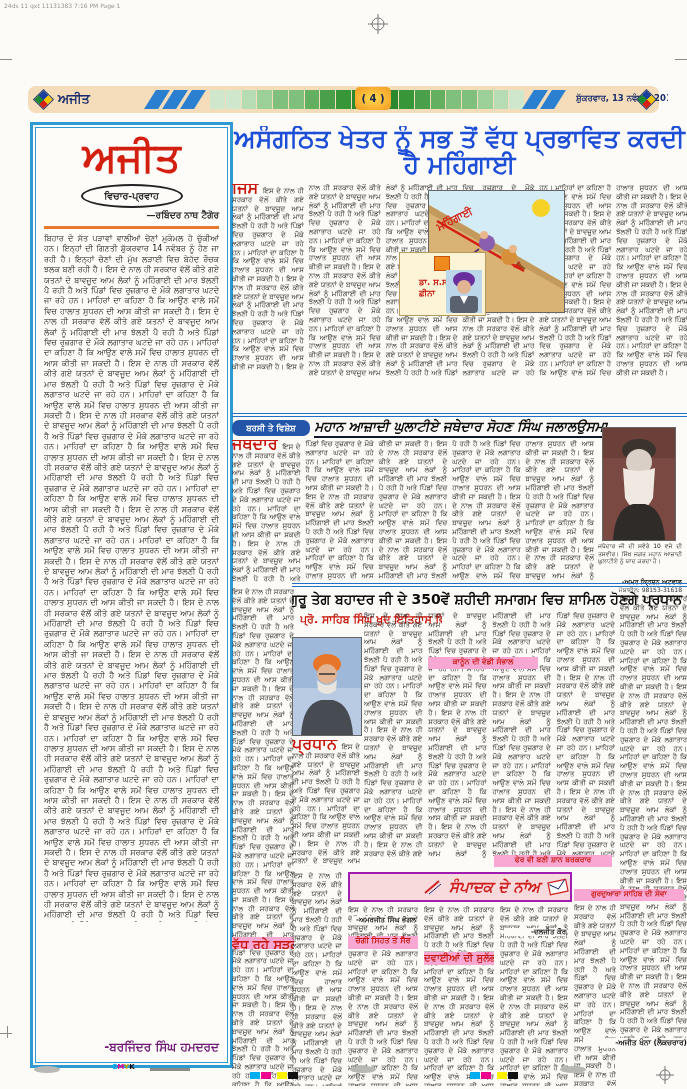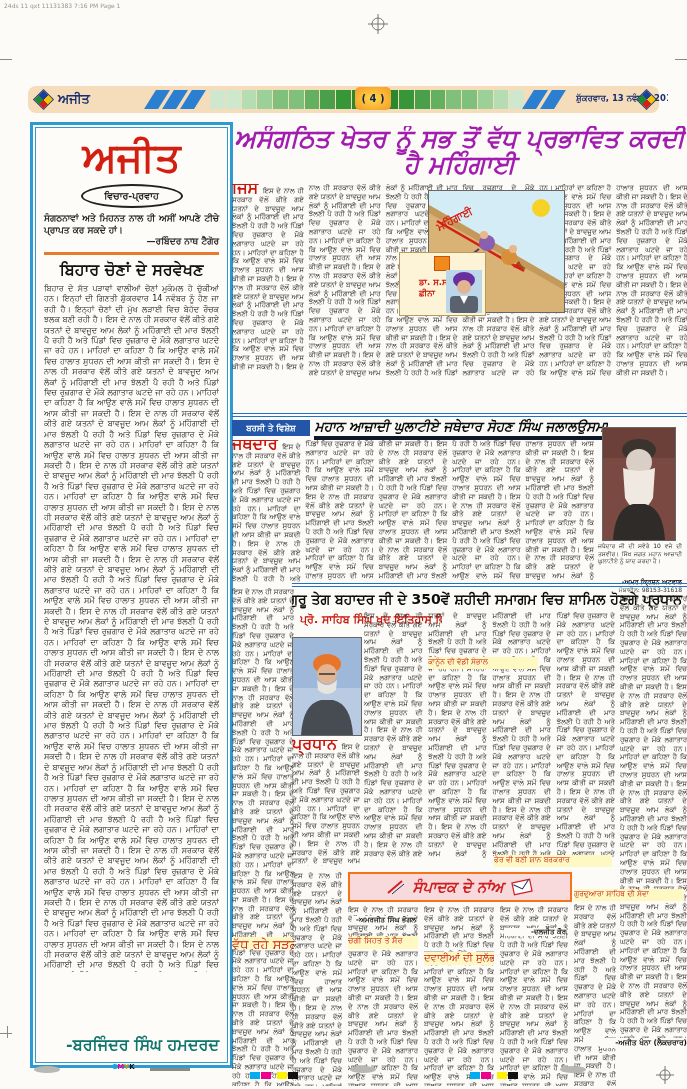--- a/index.html
+++ b/index.html
@@ -1,21 +1,21 @@
 <!DOCTYPE html>
 <html><head>
 <meta charset="utf-8">
 <style>
   html,body{margin:0;padding:0;background:#ddd;}
   .page{position:relative;width:687px;height:1089px;margin:0 auto;background:#fcfbf7;
         font-family:"DejaVu Sans",sans-serif;overflow:hidden;}
   .abs{position:absolute;}
   .greek{text-align:justify;color:#23201d;overflow:hidden;word-break:break-word;}
   .lead{color:#c8170d;font-weight:bold;font-size:16px;padding-right:2px;}
-  .redhead{color:#c8170d;font-weight:normal;background:#fef9c3;text-align:left;
+  .redhead{color:#c8170d;font-weight:bold;background:#f9a8d4;text-align:center;
            overflow:hidden;white-space:nowrap;}
   .sig{font-weight:bold;color:#101010;background:#fcfbf7;text-align:right;
        overflow:hidden;white-space:nowrap;}
   .cropline{background:#8a8a86;}
   .diamond{width:13px;height:13px;transform:rotate(45deg);
            background:conic-gradient(#f5c400 0 25%,#d42015 0 50%,#1d8a33 0 75%,#1b3f9e 0 100%);
            outline:1px solid #27406e;}
   .stripe{width:14px;height:19px;background:#2b7fd0;transform:skewX(-32deg);display:inline-block;margin-right:4px;}
   .cmyk-sw{width:10px;height:7px;display:inline-block;margin-right:1px;}
   .oval{background:#b8b8b4;border-radius:50%;}
@@ -78,33 +78,31 @@
     </div>
     <div class="abs" style="left:548px;top:7px;width:92px;font-size:8.5px;font-weight:bold;color:#1a2f6e;white-space:nowrap;overflow:hidden;">ਸ਼ੁੱਕਰਵਾਰ, 13 ਨਵੰਬਰ, 2015</div>
     <div class="diamond abs" style="left:612px;top:7px;"></div>
   </div>
 
   <div class="abs" style="left:30px;top:122px;width:197px;height:940px;border:3px solid #2d9ad2;background:#fdfcf8;">
     <div class="abs" style="left:2px;top:2px;right:2px;bottom:2px;border:1px solid #2d9ad2;padding:6px 8px;box-sizing:border-box;">
       <div style="text-align:center;font-family:'DejaVu Serif',serif;font-weight:bold;font-size:40px;line-height:46px;color:#d21f10;">ਅਜੀਤ</div>
       <div style="width:98px;height:20px;margin:4px auto 2px;border:2px solid #222;border-radius:50%;
                   display:flex;align-items:center;justify-content:center;font-size:9.5px;font-weight:bold;color:#111;">ਵਿਚਾਰ-ਪ੍ਰਵਾਹ</div>
-      <div style="font-size:9px;line-height:12px;font-weight:bold;text-align:justify;margin-top:4px;color:#222;">ਸੰਗਠਨਾਵਾਂ ਅਤੇ ਮਿਹਨਤ ਨਾਲ ਹੀ ਅਸੀਂ ਆਪਣੇ ਟੀਚੇ ਪ੍ਰਾਪਤ ਕਰ ਸਕਦੇ ਹਾਂ।</div>
       <div style="font-size:9px;font-weight:bold;text-align:right;color:#222;">—ਰਬਿੰਦਰ ਨਾਥ ਟੈਗੋਰ</div>
       <div style="height:3px;background:#e87a2e;margin:5px 0;"></div>
-      <div style="text-align:center;font-size:16px;font-weight:bold;color:#111;margin:2px 0 5px;">ਬਿਹਾਰ ਚੋਣਾਂ ਦੇ ਸਰਵੇਖਣ</div>
       <div class="greek" style="font-size:8px;line-height:10.4px;height:688px;">
         <span>ਬਿਹਾਰ ਦੇ ਸੱਤ ਪੜਾਵਾਂ ਵਾਲੀਆਂ ਚੋਣਾਂ ਮੁਕੰਮਲ ਹੋ ਚੁੱਕੀਆਂ ਹਨ। ਇਨ੍ਹਾਂ ਦੀ ਗਿਣਤੀ ਸ਼ੁੱਕਰਵਾਰ 14 ਨਵੰਬਰ ਨੂੰ ਹੋਣ ਜਾ ਰਹੀ ਹੈ। ਇਨ੍ਹਾਂ ਚੋਣਾਂ ਦੀ ਮੁੱਖ ਲੜਾਈ ਵਿਚ ਬੇਹੱਦ ਰੌਚਕ ਝਲਕ ਬਣੀ ਰਹੀ ਹੈ। </span><span>ਇਸ ਦੇ ਨਾਲ ਹੀ ਸਰਕਾਰ ਵੱਲੋਂ ਕੀਤੇ ਗਏ ਯਤਨਾਂ ਦੇ ਬਾਵਜੂਦ ਆਮ ਲੋਕਾਂ ਨੂੰ ਮਹਿੰਗਾਈ ਦੀ ਮਾਰ ਝੱਲਣੀ ਪੈ ਰਹੀ ਹੈ ਅਤੇ ਪਿੰਡਾਂ ਵਿਚ ਰੁਜ਼ਗਾਰ ਦੇ ਮੌਕੇ ਲਗਾਤਾਰ ਘਟਦੇ ਜਾ ਰਹੇ ਹਨ। ਮਾਹਿਰਾਂ ਦਾ ਕਹਿਣਾ ਹੈ ਕਿ ਆਉਣ ਵਾਲੇ ਸਮੇਂ ਵਿਚ ਹਾਲਾਤ ਸੁਧਰਨ ਦੀ ਆਸ ਕੀਤੀ ਜਾ ਸਕਦੀ ਹੈ। ਇਸ ਦੇ ਨਾਲ ਹੀ ਸਰਕਾਰ ਵੱਲੋਂ ਕੀਤੇ ਗਏ ਯਤਨਾਂ ਦੇ ਬਾਵਜੂਦ ਆਮ ਲੋਕਾਂ ਨੂੰ ਮਹਿੰਗਾਈ ਦੀ ਮਾਰ ਝੱਲਣੀ ਪੈ ਰਹੀ ਹੈ ਅਤੇ ਪਿੰਡਾਂ ਵਿਚ ਰੁਜ਼ਗਾਰ ਦੇ ਮੌਕੇ ਲਗਾਤਾਰ ਘਟਦੇ ਜਾ ਰਹੇ ਹਨ। ਮਾਹਿਰਾਂ ਦਾ ਕਹਿਣਾ ਹੈ ਕਿ ਆਉਣ ਵਾਲੇ ਸਮੇਂ ਵਿਚ ਹਾਲਾਤ ਸੁਧਰਨ ਦੀ ਆਸ ਕੀਤੀ ਜਾ ਸਕਦੀ ਹੈ। ਇਸ ਦੇ ਨਾਲ ਹੀ ਸਰਕਾਰ ਵੱਲੋਂ ਕੀਤੇ ਗਏ ਯਤਨਾਂ ਦੇ ਬਾਵਜੂਦ ਆਮ ਲੋਕਾਂ ਨੂੰ ਮਹਿੰਗਾਈ ਦੀ ਮਾਰ ਝੱਲਣੀ ਪੈ ਰਹੀ ਹੈ ਅਤੇ ਪਿੰਡਾਂ ਵਿਚ ਰੁਜ਼ਗਾਰ ਦੇ ਮੌਕੇ ਲਗਾਤਾਰ ਘਟਦੇ ਜਾ ਰਹੇ ਹਨ। ਮਾਹਿਰਾਂ ਦਾ ਕਹਿਣਾ ਹੈ ਕਿ ਆਉਣ ਵਾਲੇ ਸਮੇਂ ਵਿਚ ਹਾਲਾਤ ਸੁਧਰਨ ਦੀ ਆਸ ਕੀਤੀ ਜਾ ਸਕਦੀ ਹੈ। ਇਸ ਦੇ ਨਾਲ ਹੀ ਸਰਕਾਰ ਵੱਲੋਂ ਕੀਤੇ ਗਏ ਯਤਨਾਂ ਦੇ ਬਾਵਜੂਦ ਆਮ ਲੋਕਾਂ ਨੂੰ ਮਹਿੰਗਾਈ ਦੀ ਮਾਰ ਝੱਲਣੀ ਪੈ ਰਹੀ ਹੈ ਅਤੇ ਪਿੰਡਾਂ ਵਿਚ ਰੁਜ਼ਗਾਰ ਦੇ ਮੌਕੇ ਲਗਾਤਾਰ ਘਟਦੇ ਜਾ ਰਹੇ ਹਨ। ਮਾਹਿਰਾਂ ਦਾ ਕਹਿਣਾ ਹੈ ਕਿ ਆਉਣ ਵਾਲੇ ਸਮੇਂ ਵਿਚ ਹਾਲਾਤ ਸੁਧਰਨ ਦੀ ਆਸ ਕੀਤੀ ਜਾ ਸਕਦੀ ਹੈ। ਇਸ ਦੇ ਨਾਲ ਹੀ ਸਰਕਾਰ ਵੱਲੋਂ ਕੀਤੇ ਗਏ ਯਤਨਾਂ ਦੇ ਬਾਵਜੂਦ ਆਮ ਲੋਕਾਂ ਨੂੰ ਮਹਿੰਗਾਈ ਦੀ ਮਾਰ ਝੱਲਣੀ ਪੈ ਰਹੀ ਹੈ ਅਤੇ ਪਿੰਡਾਂ ਵਿਚ ਰੁਜ਼ਗਾਰ ਦੇ ਮੌਕੇ ਲਗਾਤਾਰ ਘਟਦੇ ਜਾ ਰਹੇ ਹਨ। ਮਾਹਿਰਾਂ ਦਾ ਕਹਿਣਾ ਹੈ ਕਿ ਆਉਣ ਵਾਲੇ ਸਮੇਂ ਵਿਚ ਹਾਲਾਤ ਸੁਧਰਨ ਦੀ ਆਸ ਕੀਤੀ ਜਾ ਸਕਦੀ ਹੈ। ਇਸ ਦੇ ਨਾਲ ਹੀ ਸਰਕਾਰ ਵੱਲੋਂ ਕੀਤੇ ਗਏ ਯਤਨਾਂ ਦੇ ਬਾਵਜੂਦ ਆਮ ਲੋਕਾਂ ਨੂੰ ਮਹਿੰਗਾਈ ਦੀ ਮਾਰ ਝੱਲਣੀ ਪੈ ਰਹੀ ਹੈ ਅਤੇ ਪਿੰਡਾਂ ਵਿਚ ਰੁਜ਼ਗਾਰ ਦੇ ਮੌਕੇ ਲਗਾਤਾਰ ਘਟਦੇ ਜਾ ਰਹੇ ਹਨ। ਮਾਹਿਰਾਂ ਦਾ ਕਹਿਣਾ ਹੈ ਕਿ ਆਉਣ ਵਾਲੇ ਸਮੇਂ ਵਿਚ ਹਾਲਾਤ ਸੁਧਰਨ ਦੀ ਆਸ ਕੀਤੀ ਜਾ ਸਕਦੀ ਹੈ। ਇਸ ਦੇ ਨਾਲ ਹੀ ਸਰਕਾਰ ਵੱਲੋਂ ਕੀਤੇ ਗਏ ਯਤਨਾਂ ਦੇ ਬਾਵਜੂਦ ਆਮ ਲੋਕਾਂ ਨੂੰ ਮਹਿੰਗਾਈ ਦੀ ਮਾਰ ਝੱਲਣੀ ਪੈ ਰਹੀ ਹੈ ਅਤੇ ਪਿੰਡਾਂ ਵਿਚ ਰੁਜ਼ਗਾਰ ਦੇ ਮੌਕੇ ਲਗਾਤਾਰ ਘਟਦੇ ਜਾ ਰਹੇ ਹਨ। ਮਾਹਿਰਾਂ ਦਾ ਕਹਿਣਾ ਹੈ ਕਿ ਆਉਣ ਵਾਲੇ ਸਮੇਂ ਵਿਚ ਹਾਲਾਤ ਸੁਧਰਨ ਦੀ ਆਸ ਕੀਤੀ ਜਾ ਸਕਦੀ ਹੈ। ਇਸ ਦੇ ਨਾਲ ਹੀ ਸਰਕਾਰ ਵੱਲੋਂ ਕੀਤੇ ਗਏ ਯਤਨਾਂ ਦੇ ਬਾਵਜੂਦ ਆਮ ਲੋਕਾਂ ਨੂੰ ਮਹਿੰਗਾਈ ਦੀ ਮਾਰ ਝੱਲਣੀ ਪੈ ਰਹੀ ਹੈ ਅਤੇ ਪਿੰਡਾਂ ਵਿਚ ਰੁਜ਼ਗਾਰ ਦੇ ਮੌਕੇ ਲਗਾਤਾਰ ਘਟਦੇ ਜਾ ਰਹੇ ਹਨ। ਮਾਹਿਰਾਂ ਦਾ ਕਹਿਣਾ ਹੈ ਕਿ ਆਉਣ ਵਾਲੇ ਸਮੇਂ ਵਿਚ ਹਾਲਾਤ ਸੁਧਰਨ ਦੀ ਆਸ ਕੀਤੀ ਜਾ ਸਕਦੀ ਹੈ। ਇਸ ਦੇ ਨਾਲ ਹੀ ਸਰਕਾਰ ਵੱਲੋਂ ਕੀਤੇ ਗਏ ਯਤਨਾਂ ਦੇ ਬਾਵਜੂਦ ਆਮ ਲੋਕਾਂ ਨੂੰ ਮਹਿੰਗਾਈ ਦੀ ਮਾਰ ਝੱਲਣੀ ਪੈ ਰਹੀ ਹੈ ਅਤੇ ਪਿੰਡਾਂ ਵਿਚ ਰੁਜ਼ਗਾਰ ਦੇ ਮੌਕੇ ਲਗਾਤਾਰ ਘਟਦੇ ਜਾ ਰਹੇ ਹਨ। ਮਾਹਿਰਾਂ ਦਾ ਕਹਿਣਾ ਹੈ ਕਿ ਆਉਣ ਵਾਲੇ ਸਮੇਂ ਵਿਚ ਹਾਲਾਤ ਸੁਧਰਨ ਦੀ ਆਸ ਕੀਤੀ ਜਾ ਸਕਦੀ ਹੈ। ਇਸ ਦੇ ਨਾਲ ਹੀ ਸਰਕਾਰ ਵੱਲੋਂ ਕੀਤੇ ਗਏ ਯਤਨਾਂ ਦੇ ਬਾਵਜੂਦ ਆਮ ਲੋਕਾਂ ਨੂੰ ਮਹਿੰਗਾਈ ਦੀ ਮਾਰ ਝੱਲਣੀ ਪੈ ਰਹੀ ਹੈ ਅਤੇ ਪਿੰਡਾਂ ਵਿਚ ਰੁਜ਼ਗਾਰ ਦੇ ਮੌਕੇ ਲਗਾਤਾਰ ਘਟਦੇ ਜਾ ਰਹੇ ਹਨ। ਮਾਹਿਰਾਂ ਦਾ ਕਹਿਣਾ ਹੈ ਕਿ ਆਉਣ ਵਾਲੇ ਸਮੇਂ ਵਿਚ ਹਾਲਾਤ ਸੁਧਰਨ ਦੀ ਆਸ ਕੀਤੀ ਜਾ ਸਕਦੀ ਹੈ। ਇਸ ਦੇ ਨਾਲ ਹੀ ਸਰਕਾਰ ਵੱਲੋਂ ਕੀਤੇ ਗਏ ਯਤਨਾਂ ਦੇ ਬਾਵਜੂਦ ਆਮ ਲੋਕਾਂ ਨੂੰ ਮਹਿੰਗਾਈ ਦੀ ਮਾਰ ਝੱਲਣੀ ਪੈ ਰਹੀ ਹੈ ਅਤੇ ਪਿੰਡਾਂ ਵਿਚ ਰੁਜ਼ਗਾਰ ਦੇ ਮੌਕੇ ਲਗਾਤਾਰ ਘਟਦੇ ਜਾ ਰਹੇ ਹਨ। ਮਾਹਿਰਾਂ ਦਾ ਕਹਿਣਾ ਹੈ ਕਿ ਆਉਣ ਵਾਲੇ ਸਮੇਂ ਵਿਚ ਹਾਲਾਤ ਸੁਧਰਨ ਦੀ ਆਸ ਕੀਤੀ ਜਾ ਸਕਦੀ ਹੈ। ਇਸ ਦੇ ਨਾਲ ਹੀ ਸਰਕਾਰ ਵੱਲੋਂ ਕੀਤੇ ਗਏ ਯਤਨਾਂ ਦੇ ਬਾਵਜੂਦ ਆਮ ਲੋਕਾਂ ਨੂੰ ਮਹਿੰਗਾਈ ਦੀ ਮਾਰ ਝੱਲਣੀ ਪੈ ਰਹੀ ਹੈ ਅਤੇ ਪਿੰਡਾਂ ਵਿਚ ਰੁਜ਼ਗਾਰ ਦੇ ਮੌਕੇ ਲਗਾਤਾਰ ਘਟਦੇ ਜਾ ਰਹੇ ਹਨ। ਮਾਹਿਰਾਂ ਦਾ ਕਹਿਣਾ ਹੈ ਕਿ ਆਉਣ ਵਾਲੇ ਸਮੇਂ ਵਿਚ ਹਾਲਾਤ ਸੁਧਰਨ ਦੀ ਆਸ ਕੀਤੀ ਜਾ ਸਕਦੀ ਹੈ। ਇਸ ਦੇ ਨਾਲ ਹੀ ਸਰਕਾਰ ਵੱਲੋਂ ਕੀਤੇ ਗਏ ਯਤਨਾਂ ਦੇ ਬਾਵਜੂਦ ਆਮ ਲੋਕਾਂ ਨੂੰ ਮਹਿੰਗਾਈ ਦੀ ਮਾਰ ਝੱਲਣੀ ਪੈ ਰਹੀ ਹੈ ਅਤੇ ਪਿੰਡਾਂ ਵਿਚ ਰੁਜ਼ਗਾਰ ਦੇ ਮੌਕੇ ਲਗਾਤਾਰ ਘਟਦੇ ਜਾ ਰਹੇ ਹਨ। ਮਾਹਿਰਾਂ ਦਾ ਕਹਿਣਾ ਹੈ ਕਿ ਆਉਣ ਵਾਲੇ ਸਮੇਂ ਵਿਚ ਹਾਲਾਤ ਸੁਧਰਨ ਦੀ ਆਸ ਕੀਤੀ ਜਾ ਸਕਦੀ ਹੈ। ਇਸ ਦੇ ਨਾਲ ਹੀ ਸਰਕਾਰ ਵੱਲੋਂ ਕੀਤੇ ਗਏ ਯਤਨਾਂ ਦੇ ਬਾਵਜੂਦ ਆਮ ਲੋਕਾਂ ਨੂੰ ਮਹਿੰਗਾਈ ਦੀ ਮਾਰ ਝੱਲਣੀ ਪੈ ਰਹੀ ਹੈ ਅਤੇ ਪਿੰਡਾਂ ਵਿਚ ਰੁਜ਼ਗਾਰ ਦੇ ਮੌਕੇ ਲਗਾਤਾਰ ਘਟਦੇ ਜਾ ਰਹੇ ਹਨ। ਮਾਹਿਰਾਂ ਦਾ ਕਹਿਣਾ ਹੈ ਕਿ ਆਉਣ ਵਾਲੇ ਸਮੇਂ ਵਿਚ ਹਾਲਾਤ ਸੁਧਰਨ ਦੀ ਆਸ ਕੀਤੀ ਜਾ ਸਕਦੀ ਹੈ। ਇਸ ਦੇ ਨਾਲ ਹੀ ਸਰਕਾਰ ਵੱਲੋਂ ਕੀਤੇ ਗਏ ਯਤਨਾਂ ਦੇ ਬਾਵਜੂਦ ਆਮ ਲੋਕਾਂ ਨੂੰ ਮਹਿੰਗਾਈ ਦੀ ਮਾਰ ਝੱਲਣੀ ਪੈ ਰਹੀ ਹੈ ਅਤੇ ਪਿੰਡਾਂ ਵਿਚ ਰੁਜ਼ਗਾਰ ਦੇ ਮੌਕੇ ਲਗਾਤਾਰ ਘਟਦੇ ਜਾ ਰਹੇ ਹਨ। ਮਾਹਿਰਾਂ ਦਾ ਕਹਿਣਾ ਹੈ ਕਿ ਆਉਣ ਵਾਲੇ ਸਮੇਂ ਵਿਚ ਹਾਲਾਤ ਸੁਧਰਨ ਦੀ ਆਸ ਕੀਤੀ ਜਾ ਸਕਦੀ ਹੈ। ਇਸ ਦੇ ਨਾਲ ਹੀ ਸਰਕਾਰ ਵੱਲੋਂ ਕੀਤੇ ਗਏ ਯਤਨਾਂ ਦੇ ਬਾਵਜੂਦ ਆਮ ਲੋਕਾਂ ਨੂੰ ਮਹਿੰਗਾਈ ਦੀ ਮਾਰ ਝੱਲਣੀ ਪੈ ਰਹੀ ਹੈ ਅਤੇ ਪਿੰਡਾਂ ਵਿਚ ਰੁਜ਼ਗਾਰ ਦੇ ਮੌਕੇ ਲਗਾਤਾਰ ਘਟਦੇ ਜਾ ਰਹੇ ਹਨ। ਮਾਹਿਰਾਂ ਦਾ ਕਹਿਣਾ ਹੈ ਕਿ ਆਉਣ ਵਾਲੇ ਸਮੇਂ ਵਿਚ ਹਾਲਾਤ ਸੁਧਰਨ ਦੀ ਆਸ ਕੀਤੀ ਜਾ ਸਕਦੀ ਹੈ। ਇਸ ਦੇ ਨਾਲ ਹੀ ਸਰਕਾਰ ਵੱਲੋਂ ਕੀਤੇ ਗਏ ਯਤਨਾਂ ਦੇ ਬਾਵਜੂਦ ਆਮ ਲੋਕਾਂ ਨੂੰ ਮਹਿੰਗਾਈ ਦੀ ਮਾਰ ਝੱਲਣੀ ਪੈ ਰਹੀ ਹੈ ਅਤੇ ਪਿੰਡਾਂ ਵਿਚ ਰੁਜ਼ਗਾਰ ਦੇ ਮੌਕੇ ਲਗਾਤਾਰ ਘਟਦੇ ਜਾ ਰਹੇ ਹਨ। ਮਾਹਿਰਾਂ ਦਾ ਕਹਿਣਾ ਹੈ ਕਿ ਆਉਣ ਵਾਲੇ ਸਮੇਂ ਵਿਚ ਹਾਲਾਤ ਸੁਧਰਨ ਦੀ ਆਸ ਕੀਤੀ ਜਾ ਸਕਦੀ ਹੈ। ਇਸ ਦੇ ਨਾਲ ਹੀ ਸਰਕਾਰ ਵੱਲੋਂ ਕੀਤੇ ਗਏ ਯਤਨਾਂ ਦੇ ਬਾਵਜੂਦ ਆਮ ਲੋਕਾਂ ਨੂੰ ਮਹਿੰਗਾਈ ਦੀ ਮਾਰ ਝੱਲਣੀ ਪੈ ਰਹੀ ਹੈ ਅਤੇ ਪਿੰਡਾਂ ਵਿਚ ਰੁਜ਼ਗਾਰ ਦੇ ਮੌਕੇ ਲਗਾਤਾਰ ਘਟਦੇ ਜਾ ਰਹੇ ਹਨ। ਮਾਹਿਰਾਂ ਦਾ ਕਹਿਣਾ ਹੈ ਕਿ ਆਉਣ ਵਾਲੇ ਸਮੇਂ ਵਿਚ ਹਾਲਾਤ ਸੁਧਰਨ ਦੀ ਆਸ ਕੀਤੀ ਜਾ ਸਕਦੀ ਹੈ। </span>
       </div>
-      <div style="position:absolute;right:8px;bottom:8px;font-size:16px;font-weight:bold;color:#0f766e;">-ਬਰਜਿੰਦਰ ਸਿੰਘ ਹਮਦਰਦ</div>
+      <div style="position:absolute;right:8px;bottom:8px;font-size:12px;font-weight:bold;color:#701a75;">-ਬਰਜਿੰਦਰ ਸਿੰਘ ਹਮਦਰਦ</div>
     </div>
   </div>
 
   <div class="abs" style="left:233px;top:126px;width:453px;height:52px;display:flex;align-items:center;justify-content:center;
-              font-size:25px;font-weight:bold;color:#a21caf;text-align:center;overflow:hidden;line-height:1.05;font-style:italic;">ਅਸੰਗਠਿਤ ਖੇਤਰ ਨੂੰ ਸਭ ਤੋਂ ਵੱਧ ਪ੍ਰਭਾਵਿਤ ਕਰਦੀ ਹੈ ਮਹਿੰਗਾਈ</div>
+              font-size:25px;font-weight:bold;color:#1d4ed8;text-align:center;overflow:hidden;line-height:1.05;">ਅਸੰਗਠਿਤ ਖੇਤਰ ਨੂੰ ਸਭ ਤੋਂ ਵੱਧ ਪ੍ਰਭਾਵਿਤ ਕਰਦੀ ਹੈ ਮਹਿੰਗਾਈ</div>
 
   <div class="abs greek" style="left:232px;top:184px;width:456px;height:228px;font-size:7px;line-height:8.8px;
               column-count:6;column-gap:5px;">
     <span class="lead">ਜਿਸ</span>
     <span>ਇਸ ਦੇ ਨਾਲ ਹੀ ਸਰਕਾਰ ਵੱਲੋਂ ਕੀਤੇ ਗਏ ਯਤਨਾਂ ਦੇ ਬਾਵਜੂਦ ਆਮ ਲੋਕਾਂ ਨੂੰ ਮਹਿੰਗਾਈ ਦੀ ਮਾਰ ਝੱਲਣੀ ਪੈ ਰਹੀ ਹੈ ਅਤੇ ਪਿੰਡਾਂ ਵਿਚ ਰੁਜ਼ਗਾਰ ਦੇ ਮੌਕੇ ਲਗਾਤਾਰ ਘਟਦੇ ਜਾ ਰਹੇ ਹਨ। ਮਾਹਿਰਾਂ ਦਾ ਕਹਿਣਾ ਹੈ ਕਿ ਆਉਣ ਵਾਲੇ ਸਮੇਂ ਵਿਚ ਹਾਲਾਤ ਸੁਧਰਨ ਦੀ ਆਸ ਕੀਤੀ ਜਾ ਸਕਦੀ ਹੈ। ਇਸ ਦੇ ਨਾਲ ਹੀ ਸਰਕਾਰ ਵੱਲੋਂ ਕੀਤੇ ਗਏ ਯਤਨਾਂ ਦੇ ਬਾਵਜੂਦ ਆਮ ਲੋਕਾਂ ਨੂੰ ਮਹਿੰਗਾਈ ਦੀ ਮਾਰ ਝੱਲਣੀ ਪੈ ਰਹੀ ਹੈ ਅਤੇ ਪਿੰਡਾਂ ਵਿਚ ਰੁਜ਼ਗਾਰ ਦੇ ਮੌਕੇ ਲਗਾਤਾਰ ਘਟਦੇ ਜਾ ਰਹੇ ਹਨ। ਮਾਹਿਰਾਂ ਦਾ ਕਹਿਣਾ ਹੈ ਕਿ ਆਉਣ ਵਾਲੇ ਸਮੇਂ ਵਿਚ ਹਾਲਾਤ ਸੁਧਰਨ ਦੀ ਆਸ ਕੀਤੀ ਜਾ ਸਕਦੀ ਹੈ। ਇਸ ਦੇ ਨਾਲ ਹੀ ਸਰਕਾਰ ਵੱਲੋਂ ਕੀਤੇ ਗਏ ਯਤਨਾਂ ਦੇ ਬਾਵਜੂਦ ਆਮ ਲੋਕਾਂ ਨੂੰ ਮਹਿੰਗਾਈ ਦੀ ਮਾਰ ਝੱਲਣੀ ਪੈ ਰਹੀ ਹੈ ਅਤੇ ਪਿੰਡਾਂ ਵਿਚ ਰੁਜ਼ਗਾਰ ਦੇ ਮੌਕੇ ਲਗਾਤਾਰ ਘਟਦੇ ਜਾ ਰਹੇ ਹਨ। ਮਾਹਿਰਾਂ ਦਾ ਕਹਿਣਾ ਹੈ ਕਿ ਆਉਣ ਵਾਲੇ ਸਮੇਂ ਵਿਚ ਹਾਲਾਤ ਸੁਧਰਨ ਦੀ ਆਸ ਕੀਤੀ ਜਾ ਸਕਦੀ ਹੈ। ਇਸ ਦੇ ਨਾਲ ਹੀ ਸਰਕਾਰ ਵੱਲੋਂ ਕੀਤੇ ਗਏ ਯਤਨਾਂ ਦੇ ਬਾਵਜੂਦ ਆਮ ਲੋਕਾਂ ਨੂੰ ਮਹਿੰਗਾਈ ਦੀ ਮਾਰ ਝੱਲਣੀ ਪੈ ਰਹੀ ਹੈ ਅਤੇ ਪਿੰਡਾਂ ਵਿਚ ਰੁਜ਼ਗਾਰ ਦੇ ਮੌਕੇ ਲਗਾਤਾਰ ਘਟਦੇ ਜਾ ਰਹੇ ਹਨ। ਮਾਹਿਰਾਂ ਦਾ ਕਹਿਣਾ ਹੈ ਕਿ ਆਉਣ ਵਾਲੇ ਸਮੇਂ ਵਿਚ ਹਾਲਾਤ ਸੁਧਰਨ ਦੀ ਆਸ ਕੀਤੀ ਜਾ ਸਕਦੀ ਹੈ। ਇਸ ਦੇ ਨਾਲ ਹੀ ਸਰਕਾਰ ਵੱਲੋਂ ਕੀਤੇ ਗਏ ਯਤਨਾਂ ਦੇ ਬਾਵਜੂਦ ਆਮ ਲੋਕਾਂ ਨੂੰ ਮਹਿੰਗਾਈ ਦੀ ਮਾਰ ਝੱਲਣੀ ਪੈ ਰਹੀ ਹੈ ਅਤੇ ਪਿੰਡਾਂ ਵਿਚ ਰੁਜ਼ਗਾਰ ਦੇ ਮੌਕੇ ਲਗਾਤਾਰ ਘਟਦੇ ਜਾ ਰਹੇ ਹਨ। ਮਾਹਿਰਾਂ ਦਾ ਕਹਿਣਾ ਹੈ ਕਿ ਆਉਣ ਵਾਲੇ ਸਮੇਂ ਵਿਚ ਹਾਲਾਤ ਸੁਧਰਨ ਦੀ ਆਸ ਕੀਤੀ ਜਾ ਸਕਦੀ ਹੈ। ਇਸ ਦੇ ਨਾਲ ਹੀ ਸਰਕਾਰ ਵੱਲੋਂ ਕੀਤੇ ਗਏ ਯਤਨਾਂ ਦੇ ਬਾਵਜੂਦ ਆਮ ਲੋਕਾਂ ਨੂੰ ਮਹਿੰਗਾਈ ਦੀ ਮਾਰ ਝੱਲਣੀ ਪੈ ਰਹੀ ਹੈ ਅਤੇ ਪਿੰਡਾਂ ਵਿਚ ਰੁਜ਼ਗਾਰ ਦੇ ਮੌਕੇ ਲਗਾਤਾਰ ਘਟਦੇ ਜਾ ਰਹੇ ਹਨ। ਮਾਹਿਰਾਂ ਦਾ ਕਹਿਣਾ ਹੈ ਕਿ ਆਉਣ ਵਾਲੇ ਸਮੇਂ ਵਿਚ ਹਾਲਾਤ ਸੁਧਰਨ ਦੀ ਆਸ ਕੀਤੀ ਜਾ ਸਕਦੀ ਹੈ। ਇਸ ਦੇ ਨਾਲ ਹੀ ਸਰਕਾਰ ਵੱਲੋਂ ਕੀਤੇ ਗਏ ਯਤਨਾਂ ਦੇ ਬਾਵਜੂਦ ਆਮ ਲੋਕਾਂ ਨੂੰ ਮਹਿੰਗਾਈ ਦੀ ਮਾਰ ਝੱਲਣੀ ਪੈ ਰਹੀ ਹੈ ਅਤੇ ਪਿੰਡਾਂ ਵਿਚ ਰੁਜ਼ਗਾਰ ਦੇ ਮੌਕੇ ਲਗਾਤਾਰ ਘਟਦੇ ਜਾ ਰਹੇ ਹਨ। ਮਾਹਿਰਾਂ ਦਾ ਕਹਿਣਾ ਹੈ ਕਿ ਆਉਣ ਵਾਲੇ ਸਮੇਂ ਵਿਚ ਹਾਲਾਤ ਸੁਧਰਨ ਦੀ ਆਸ ਕੀਤੀ ਜਾ ਸਕਦੀ ਹੈ। ਇਸ ਦੇ ਨਾਲ ਹੀ ਸਰਕਾਰ ਵੱਲੋਂ ਕੀਤੇ ਗਏ ਯਤਨਾਂ ਦੇ ਬਾਵਜੂਦ ਆਮ ਲੋਕਾਂ ਨੂੰ ਮਹਿੰਗਾਈ ਦੀ ਮਾਰ ਝੱਲਣੀ ਪੈ ਰਹੀ ਹੈ ਅਤੇ ਪਿੰਡਾਂ ਵਿਚ ਰੁਜ਼ਗਾਰ ਦੇ ਮੌਕੇ ਲਗਾਤਾਰ ਘਟਦੇ ਜਾ ਰਹੇ ਹਨ। ਮਾਹਿਰਾਂ ਦਾ ਕਹਿਣਾ ਹੈ ਕਿ ਆਉਣ ਵਾਲੇ ਸਮੇਂ ਵਿਚ ਹਾਲਾਤ ਸੁਧਰਨ ਦੀ ਆਸ ਕੀਤੀ ਜਾ ਸਕਦੀ ਹੈ। ਇਸ ਦੇ ਨਾਲ ਹੀ ਸਰਕਾਰ ਵੱਲੋਂ ਕੀਤੇ ਗਏ ਯਤਨਾਂ ਦੇ ਬਾਵਜੂਦ ਆਮ ਲੋਕਾਂ ਨੂੰ ਮਹਿੰਗਾਈ ਦੀ ਮਾਰ ਝੱਲਣੀ ਪੈ ਰਹੀ ਹੈ ਅਤੇ ਪਿੰਡਾਂ ਵਿਚ ਰੁਜ਼ਗਾਰ ਦੇ ਮੌਕੇ ਲਗਾਤਾਰ ਘਟਦੇ ਜਾ ਰਹੇ ਹਨ। ਮਾਹਿਰਾਂ ਦਾ ਕਹਿਣਾ ਹੈ ਕਿ ਆਉਣ ਵਾਲੇ ਸਮੇਂ ਵਿਚ ਹਾਲਾਤ ਸੁਧਰਨ ਦੀ ਆਸ ਕੀਤੀ ਜਾ ਸਕਦੀ ਹੈ। ਇਸ ਦੇ ਨਾਲ ਹੀ ਸਰਕਾਰ ਵੱਲੋਂ ਕੀਤੇ ਗਏ ਯਤਨਾਂ ਦੇ ਬਾਵਜੂਦ ਆਮ ਲੋਕਾਂ ਨੂੰ ਮਹਿੰਗਾਈ ਦੀ ਮਾਰ ਝੱਲਣੀ ਪੈ ਰਹੀ ਹੈ ਅਤੇ ਪਿੰਡਾਂ ਵਿਚ ਰੁਜ਼ਗਾਰ ਦੇ ਮੌਕੇ ਲਗਾਤਾਰ ਘਟਦੇ ਜਾ ਰਹੇ ਹਨ। ਮਾਹਿਰਾਂ ਦਾ ਕਹਿਣਾ ਹੈ ਕਿ ਆਉਣ ਵਾਲੇ ਸਮੇਂ ਵਿਚ ਹਾਲਾਤ ਸੁਧਰਨ ਦੀ ਆਸ ਕੀਤੀ ਜਾ ਸਕਦੀ ਹੈ। ਇਸ ਦੇ ਨਾਲ ਹੀ ਸਰਕਾਰ ਵੱਲੋਂ ਕੀਤੇ ਗਏ ਯਤਨਾਂ ਦੇ ਬਾਵਜੂਦ ਆਮ ਲੋਕਾਂ ਨੂੰ ਮਹਿੰਗਾਈ ਦੀ ਮਾਰ ਝੱਲਣੀ ਪੈ ਰਹੀ ਹੈ ਅਤੇ ਪਿੰਡਾਂ ਵਿਚ ਰੁਜ਼ਗਾਰ ਦੇ ਮੌਕੇ ਲਗਾਤਾਰ ਘਟਦੇ ਜਾ ਰਹੇ ਹਨ। ਮਾਹਿਰਾਂ ਦਾ ਕਹਿਣਾ ਹੈ ਕਿ ਆਉਣ ਵਾਲੇ ਸਮੇਂ ਵਿਚ ਹਾਲਾਤ ਸੁਧਰਨ ਦੀ ਆਸ ਕੀਤੀ ਜਾ ਸਕਦੀ ਹੈ। ਇਸ ਦੇ ਨਾਲ ਹੀ ਸਰਕਾਰ ਵੱਲੋਂ ਕੀਤੇ ਗਏ ਯਤਨਾਂ ਦੇ ਬਾਵਜੂਦ ਆਮ ਲੋਕਾਂ ਨੂੰ ਮਹਿੰਗਾਈ ਦੀ ਮਾਰ ਝੱਲਣੀ ਪੈ ਰਹੀ ਹੈ ਅਤੇ ਪਿੰਡਾਂ ਵਿਚ ਰੁਜ਼ਗਾਰ ਦੇ ਮੌਕੇ ਲਗਾਤਾਰ ਘਟਦੇ ਜਾ ਰਹੇ ਹਨ। ਮਾਹਿਰਾਂ ਦਾ ਕਹਿਣਾ ਹੈ ਕਿ ਆਉਣ ਵਾਲੇ ਸਮੇਂ ਵਿਚ ਹਾਲਾਤ ਸੁਧਰਨ ਦੀ ਆਸ ਕੀਤੀ ਜਾ ਸਕਦੀ ਹੈ। ਇਸ ਦੇ ਨਾਲ ਹੀ ਸਰਕਾਰ ਵੱਲੋਂ ਕੀਤੇ ਗਏ ਯਤਨਾਂ ਦੇ ਬਾਵਜੂਦ ਆਮ ਲੋਕਾਂ ਨੂੰ ਮਹਿੰਗਾਈ ਦੀ ਮਾਰ ਝੱਲਣੀ ਪੈ ਰਹੀ ਹੈ ਅਤੇ ਪਿੰਡਾਂ ਵਿਚ ਰੁਜ਼ਗਾਰ ਦੇ ਮੌਕੇ ਲਗਾਤਾਰ ਘਟਦੇ ਜਾ ਰਹੇ ਹਨ। ਮਾਹਿਰਾਂ ਦਾ ਕਹਿਣਾ ਹੈ ਕਿ ਆਉਣ ਵਾਲੇ ਸਮੇਂ ਵਿਚ ਹਾਲਾਤ ਸੁਧਰਨ ਦੀ ਆਸ ਕੀਤੀ ਜਾ ਸਕਦੀ ਹੈ। </span>
   </div>
 
   <svg class="abs boxed-photo" style="left:428px;top:190px;z-index:2;background:#cfeaf4;" width="135" height="121" viewBox="0 0 135 121">
     <rect width="135" height="121" fill="#d4ecf5"></rect>
     <circle cx="112" cy="17" r="9" fill="#f5d225"></circle>
@@ -130,23 +128,23 @@
       <ellipse cx="18" cy="10" rx="11" ry="8" fill="#6a2f9e"></ellipse>
       <circle cx="18" cy="17" r="7" fill="#e2b491"></circle>
       <rect x="4" y="26" width="28" height="17" rx="4" fill="#5a6270"></rect>
       <polygon points="14,26 22,26 18,34" fill="#fff"></polygon>
     </svg>
   </div>
 
   <div class="abs" style="left:232px;top:413px;width:455px;height:1px;background:#1f72c8;"></div>
   <div class="abs" style="left:232px;top:416px;width:455px;height:1px;background:#1f72c8;"></div>
   <div class="abs" style="left:232px;top:420px;width:78px;height:16px;background:#2356a8;color:#fff;display:flex;
-              align-items:center;justify-content:center;font-size:8.5px;font-weight:bold;">ਬਰਸੀ ਤੇ ਵਿਸ਼ੇਸ਼</div>
+              align-items:center;justify-content:center;font-size:8.5px;font-weight:bold;border-radius:7px;">ਬਰਸੀ ਤੇ ਵਿਸ਼ੇਸ਼</div>
   <div class="abs" style="left:314px;top:418px;width:294px;height:18px;font-size:13.5px;font-weight:bold;font-style:italic;
-              text-align:right;color:#0c0c0c;border-bottom:4px solid #0f172a;overflow:hidden;white-space:nowrap;">ਮਹਾਨ ਆਜ਼ਾਦੀ ਘੁਲਾਟੀਏ ਜਥੇਦਾਰ ਸੋਹਣ ਸਿੰਘ ਜਲਾਲਉਸਮਾ</div>
+              text-align:center;color:#0c0c0c;border-bottom:2px solid #0f172a;overflow:hidden;white-space:nowrap;">ਮਹਾਨ ਆਜ਼ਾਦੀ ਘੁਲਾਟੀਏ ਜਥੇਦਾਰ ਸੋਹਣ ਸਿੰਘ ਜਲਾਲਉਸਮਾ</div>
 
   <div class="abs greek" style="left:232px;top:440px;width:362px;height:144px;font-size:7px;line-height:8.8px;
               column-count:5;column-gap:5px;">
     <span class="lead">ਜਥੇਦਾਰ</span>
     <span>ਇਸ ਦੇ ਨਾਲ ਹੀ ਸਰਕਾਰ ਵੱਲੋਂ ਕੀਤੇ ਗਏ ਯਤਨਾਂ ਦੇ ਬਾਵਜੂਦ ਆਮ ਲੋਕਾਂ ਨੂੰ ਮਹਿੰਗਾਈ ਦੀ ਮਾਰ ਝੱਲਣੀ ਪੈ ਰਹੀ ਹੈ ਅਤੇ ਪਿੰਡਾਂ ਵਿਚ ਰੁਜ਼ਗਾਰ ਦੇ ਮੌਕੇ ਲਗਾਤਾਰ ਘਟਦੇ ਜਾ ਰਹੇ ਹਨ। ਮਾਹਿਰਾਂ ਦਾ ਕਹਿਣਾ ਹੈ ਕਿ ਆਉਣ ਵਾਲੇ ਸਮੇਂ ਵਿਚ ਹਾਲਾਤ ਸੁਧਰਨ ਦੀ ਆਸ ਕੀਤੀ ਜਾ ਸਕਦੀ ਹੈ। ਇਸ ਦੇ ਨਾਲ ਹੀ ਸਰਕਾਰ ਵੱਲੋਂ ਕੀਤੇ ਗਏ ਯਤਨਾਂ ਦੇ ਬਾਵਜੂਦ ਆਮ ਲੋਕਾਂ ਨੂੰ ਮਹਿੰਗਾਈ ਦੀ ਮਾਰ ਝੱਲਣੀ ਪੈ ਰਹੀ ਹੈ ਅਤੇ ਪਿੰਡਾਂ ਵਿਚ ਰੁਜ਼ਗਾਰ ਦੇ ਮੌਕੇ ਲਗਾਤਾਰ ਘਟਦੇ ਜਾ ਰਹੇ ਹਨ। ਮਾਹਿਰਾਂ ਦਾ ਕਹਿਣਾ ਹੈ ਕਿ ਆਉਣ ਵਾਲੇ ਸਮੇਂ ਵਿਚ ਹਾਲਾਤ ਸੁਧਰਨ ਦੀ ਆਸ ਕੀਤੀ ਜਾ ਸਕਦੀ ਹੈ। ਇਸ ਦੇ ਨਾਲ ਹੀ ਸਰਕਾਰ ਵੱਲੋਂ ਕੀਤੇ ਗਏ ਯਤਨਾਂ ਦੇ ਬਾਵਜੂਦ ਆਮ ਲੋਕਾਂ ਨੂੰ ਮਹਿੰਗਾਈ ਦੀ ਮਾਰ ਝੱਲਣੀ ਪੈ ਰਹੀ ਹੈ ਅਤੇ ਪਿੰਡਾਂ ਵਿਚ ਰੁਜ਼ਗਾਰ ਦੇ ਮੌਕੇ ਲਗਾਤਾਰ ਘਟਦੇ ਜਾ ਰਹੇ ਹਨ। ਮਾਹਿਰਾਂ ਦਾ ਕਹਿਣਾ ਹੈ ਕਿ ਆਉਣ ਵਾਲੇ ਸਮੇਂ ਵਿਚ ਹਾਲਾਤ ਸੁਧਰਨ ਦੀ ਆਸ ਕੀਤੀ ਜਾ ਸਕਦੀ ਹੈ। ਇਸ ਦੇ ਨਾਲ ਹੀ ਸਰਕਾਰ ਵੱਲੋਂ ਕੀਤੇ ਗਏ ਯਤਨਾਂ ਦੇ ਬਾਵਜੂਦ ਆਮ ਲੋਕਾਂ ਨੂੰ ਮਹਿੰਗਾਈ ਦੀ ਮਾਰ ਝੱਲਣੀ ਪੈ ਰਹੀ ਹੈ ਅਤੇ ਪਿੰਡਾਂ ਵਿਚ ਰੁਜ਼ਗਾਰ ਦੇ ਮੌਕੇ ਲਗਾਤਾਰ ਘਟਦੇ ਜਾ ਰਹੇ ਹਨ। ਮਾਹਿਰਾਂ ਦਾ ਕਹਿਣਾ ਹੈ ਕਿ ਆਉਣ ਵਾਲੇ ਸਮੇਂ ਵਿਚ ਹਾਲਾਤ ਸੁਧਰਨ ਦੀ ਆਸ ਕੀਤੀ ਜਾ ਸਕਦੀ ਹੈ। ਇਸ ਦੇ ਨਾਲ ਹੀ ਸਰਕਾਰ ਵੱਲੋਂ ਕੀਤੇ ਗਏ ਯਤਨਾਂ ਦੇ ਬਾਵਜੂਦ ਆਮ ਲੋਕਾਂ ਨੂੰ ਮਹਿੰਗਾਈ ਦੀ ਮਾਰ ਝੱਲਣੀ ਪੈ ਰਹੀ ਹੈ ਅਤੇ ਪਿੰਡਾਂ ਵਿਚ ਰੁਜ਼ਗਾਰ ਦੇ ਮੌਕੇ ਲਗਾਤਾਰ ਘਟਦੇ ਜਾ ਰਹੇ ਹਨ। ਮਾਹਿਰਾਂ ਦਾ ਕਹਿਣਾ ਹੈ ਕਿ ਆਉਣ ਵਾਲੇ ਸਮੇਂ ਵਿਚ ਹਾਲਾਤ ਸੁਧਰਨ ਦੀ ਆਸ ਕੀਤੀ ਜਾ ਸਕਦੀ ਹੈ। ਇਸ ਦੇ ਨਾਲ ਹੀ ਸਰਕਾਰ ਵੱਲੋਂ ਕੀਤੇ ਗਏ ਯਤਨਾਂ ਦੇ ਬਾਵਜੂਦ ਆਮ ਲੋਕਾਂ ਨੂੰ ਮਹਿੰਗਾਈ ਦੀ ਮਾਰ ਝੱਲਣੀ ਪੈ ਰਹੀ ਹੈ ਅਤੇ ਪਿੰਡਾਂ ਵਿਚ ਰੁਜ਼ਗਾਰ ਦੇ ਮੌਕੇ ਲਗਾਤਾਰ ਘਟਦੇ ਜਾ ਰਹੇ ਹਨ। ਮਾਹਿਰਾਂ ਦਾ ਕਹਿਣਾ ਹੈ ਕਿ ਆਉਣ ਵਾਲੇ ਸਮੇਂ ਵਿਚ ਹਾਲਾਤ ਸੁਧਰਨ ਦੀ ਆਸ ਕੀਤੀ ਜਾ ਸਕਦੀ ਹੈ। ਇਸ ਦੇ ਨਾਲ ਹੀ ਸਰਕਾਰ ਵੱਲੋਂ ਕੀਤੇ ਗਏ ਯਤਨਾਂ ਦੇ ਬਾਵਜੂਦ ਆਮ ਲੋਕਾਂ ਨੂੰ ਮਹਿੰਗਾਈ ਦੀ ਮਾਰ ਝੱਲਣੀ ਪੈ ਰਹੀ ਹੈ ਅਤੇ ਪਿੰਡਾਂ ਵਿਚ ਰੁਜ਼ਗਾਰ ਦੇ ਮੌਕੇ ਲਗਾਤਾਰ ਘਟਦੇ ਜਾ ਰਹੇ ਹਨ। ਮਾਹਿਰਾਂ ਦਾ ਕਹਿਣਾ ਹੈ ਕਿ ਆਉਣ ਵਾਲੇ ਸਮੇਂ ਵਿਚ ਹਾਲਾਤ ਸੁਧਰਨ ਦੀ ਆਸ ਕੀਤੀ ਜਾ ਸਕਦੀ ਹੈ। ਇਸ ਦੇ ਨਾਲ ਹੀ ਸਰਕਾਰ ਵੱਲੋਂ ਕੀਤੇ ਗਏ ਯਤਨਾਂ ਦੇ ਬਾਵਜੂਦ ਆਮ ਲੋਕਾਂ ਨੂੰ ਮਹਿੰਗਾਈ ਦੀ ਮਾਰ ਝੱਲਣੀ ਪੈ ਰਹੀ ਹੈ ਅਤੇ ਪਿੰਡਾਂ ਵਿਚ ਰੁਜ਼ਗਾਰ ਦੇ ਮੌਕੇ ਲਗਾਤਾਰ ਘਟਦੇ ਜਾ ਰਹੇ ਹਨ। ਮਾਹਿਰਾਂ ਦਾ ਕਹਿਣਾ ਹੈ ਕਿ ਆਉਣ ਵਾਲੇ ਸਮੇਂ ਵਿਚ ਹਾਲਾਤ ਸੁਧਰਨ ਦੀ ਆਸ ਕੀਤੀ ਜਾ ਸਕਦੀ ਹੈ। </span>
   </div>
 
 
   <svg class="abs boxed-photo" style="left:602px;top:427px;" width="72" height="112" viewBox="0 0 72 112">
     <rect width="72" height="112" fill="#7a4a42"></rect>
@@ -199,22 +197,22 @@
     <span>ਇਸ ਦੇ ਨਾਲ ਹੀ ਸਰਕਾਰ ਵੱਲੋਂ ਕੀਤੇ ਗਏ ਯਤਨਾਂ ਦੇ ਬਾਵਜੂਦ ਆਮ ਲੋਕਾਂ ਨੂੰ ਮਹਿੰਗਾਈ ਦੀ ਮਾਰ ਝੱਲਣੀ ਪੈ ਰਹੀ ਹੈ ਅਤੇ ਪਿੰਡਾਂ ਵਿਚ ਰੁਜ਼ਗਾਰ ਦੇ ਮੌਕੇ ਲਗਾਤਾਰ ਘਟਦੇ ਜਾ ਰਹੇ ਹਨ। ਮਾਹਿਰਾਂ ਦਾ ਕਹਿਣਾ ਹੈ ਕਿ ਆਉਣ ਵਾਲੇ ਸਮੇਂ ਵਿਚ ਹਾਲਾਤ ਸੁਧਰਨ ਦੀ ਆਸ ਕੀਤੀ ਜਾ ਸਕਦੀ ਹੈ। ਇਸ ਦੇ ਨਾਲ ਹੀ ਸਰਕਾਰ ਵੱਲੋਂ ਕੀਤੇ ਗਏ ਯਤਨਾਂ ਦੇ ਬਾਵਜੂਦ ਆਮ ਲੋਕਾਂ ਨੂੰ ਮਹਿੰਗਾਈ ਦੀ ਮਾਰ ਝੱਲਣੀ ਪੈ ਰਹੀ ਹੈ ਅਤੇ ਪਿੰਡਾਂ ਵਿਚ ਰੁਜ਼ਗਾਰ ਦੇ ਮੌਕੇ ਲਗਾਤਾਰ ਘਟਦੇ ਜਾ ਰਹੇ ਹਨ। ਮਾਹਿਰਾਂ ਦਾ ਕਹਿਣਾ ਹੈ ਕਿ ਆਉਣ ਵਾਲੇ ਸਮੇਂ ਵਿਚ ਹਾਲਾਤ ਸੁਧਰਨ ਦੀ ਆਸ ਕੀਤੀ ਜਾ ਸਕਦੀ ਹੈ। </span>
   </div>
 
   <div class="abs redhead" style="left:428px;top:657px;width:110px;height:12px;font-size:7.5px;">ਕਾਨੂੰਨ ਦੀ ਵੱਡੀ ਸੰਭਾਲ</div>
   <div class="abs redhead" style="left:494px;top:855px;width:118px;height:12px;font-size:7.5px;">ਫੇਰ ਵੀ ਬਣੀ ਸ਼ਾਨ ਬਰਕਰਾਰ</div>
   <div class="abs redhead" style="left:574px;top:889px;width:110px;height:12px;font-size:7.5px;">ਗੁਰਦੁਆਰਾ ਸਾਹਿਬ ਦੀ ਸੇਵਾ</div>
 
 
   <div class="abs sig" style="left:600px;top:1038px;width:87px;font-size:7.5px;">-ਅਜੀਤ ਖੰਨਾ (ਲੈਕਚਰਾਰ)</div>
 
-  <div class="abs" style="left:348px;top:872px;width:224px;height:30px;background:#f9dadc;border:2px solid #f97316;
-              box-sizing:border-box;display:flex;align-items:center;justify-content:center;">
+  <div class="abs" style="left:348px;top:872px;width:224px;height:30px;background:#f9dadc;border:2px solid #a21caf;
+              box-sizing:border-box;display:flex;align-items:center;justify-content:flex-end;">
     <svg width="20" height="16" viewBox="0 0 20 16" style="margin-right:6px;">
       <line x1="2" y1="14" x2="16" y2="2" stroke="#cf1f1f" stroke-width="2"></line>
       <line x1="6" y1="15" x2="18" y2="5" stroke="#1a2f6e" stroke-width="1"></line>
     </svg>
     <span style="font-size:15px;font-weight:bold;font-style:italic;color:#cf1f1f;">ਸੰਪਾਦਕ ਦੇ ਨਾਂਅ</span>
     <svg width="24" height="18" viewBox="0 0 24 18" style="margin-left:6px;">
       <rect x="3" y="3" width="18" height="12" fill="#fff" stroke="#cf1f1f" stroke-width="1.2" transform="rotate(-12 12 9)"></rect>
       <path d="M4,5 L12,11 L20,3" fill="none" stroke="#1a2f6e" stroke-width="1" transform="rotate(-12 12 9)"></path>
     </svg>
   </div>

